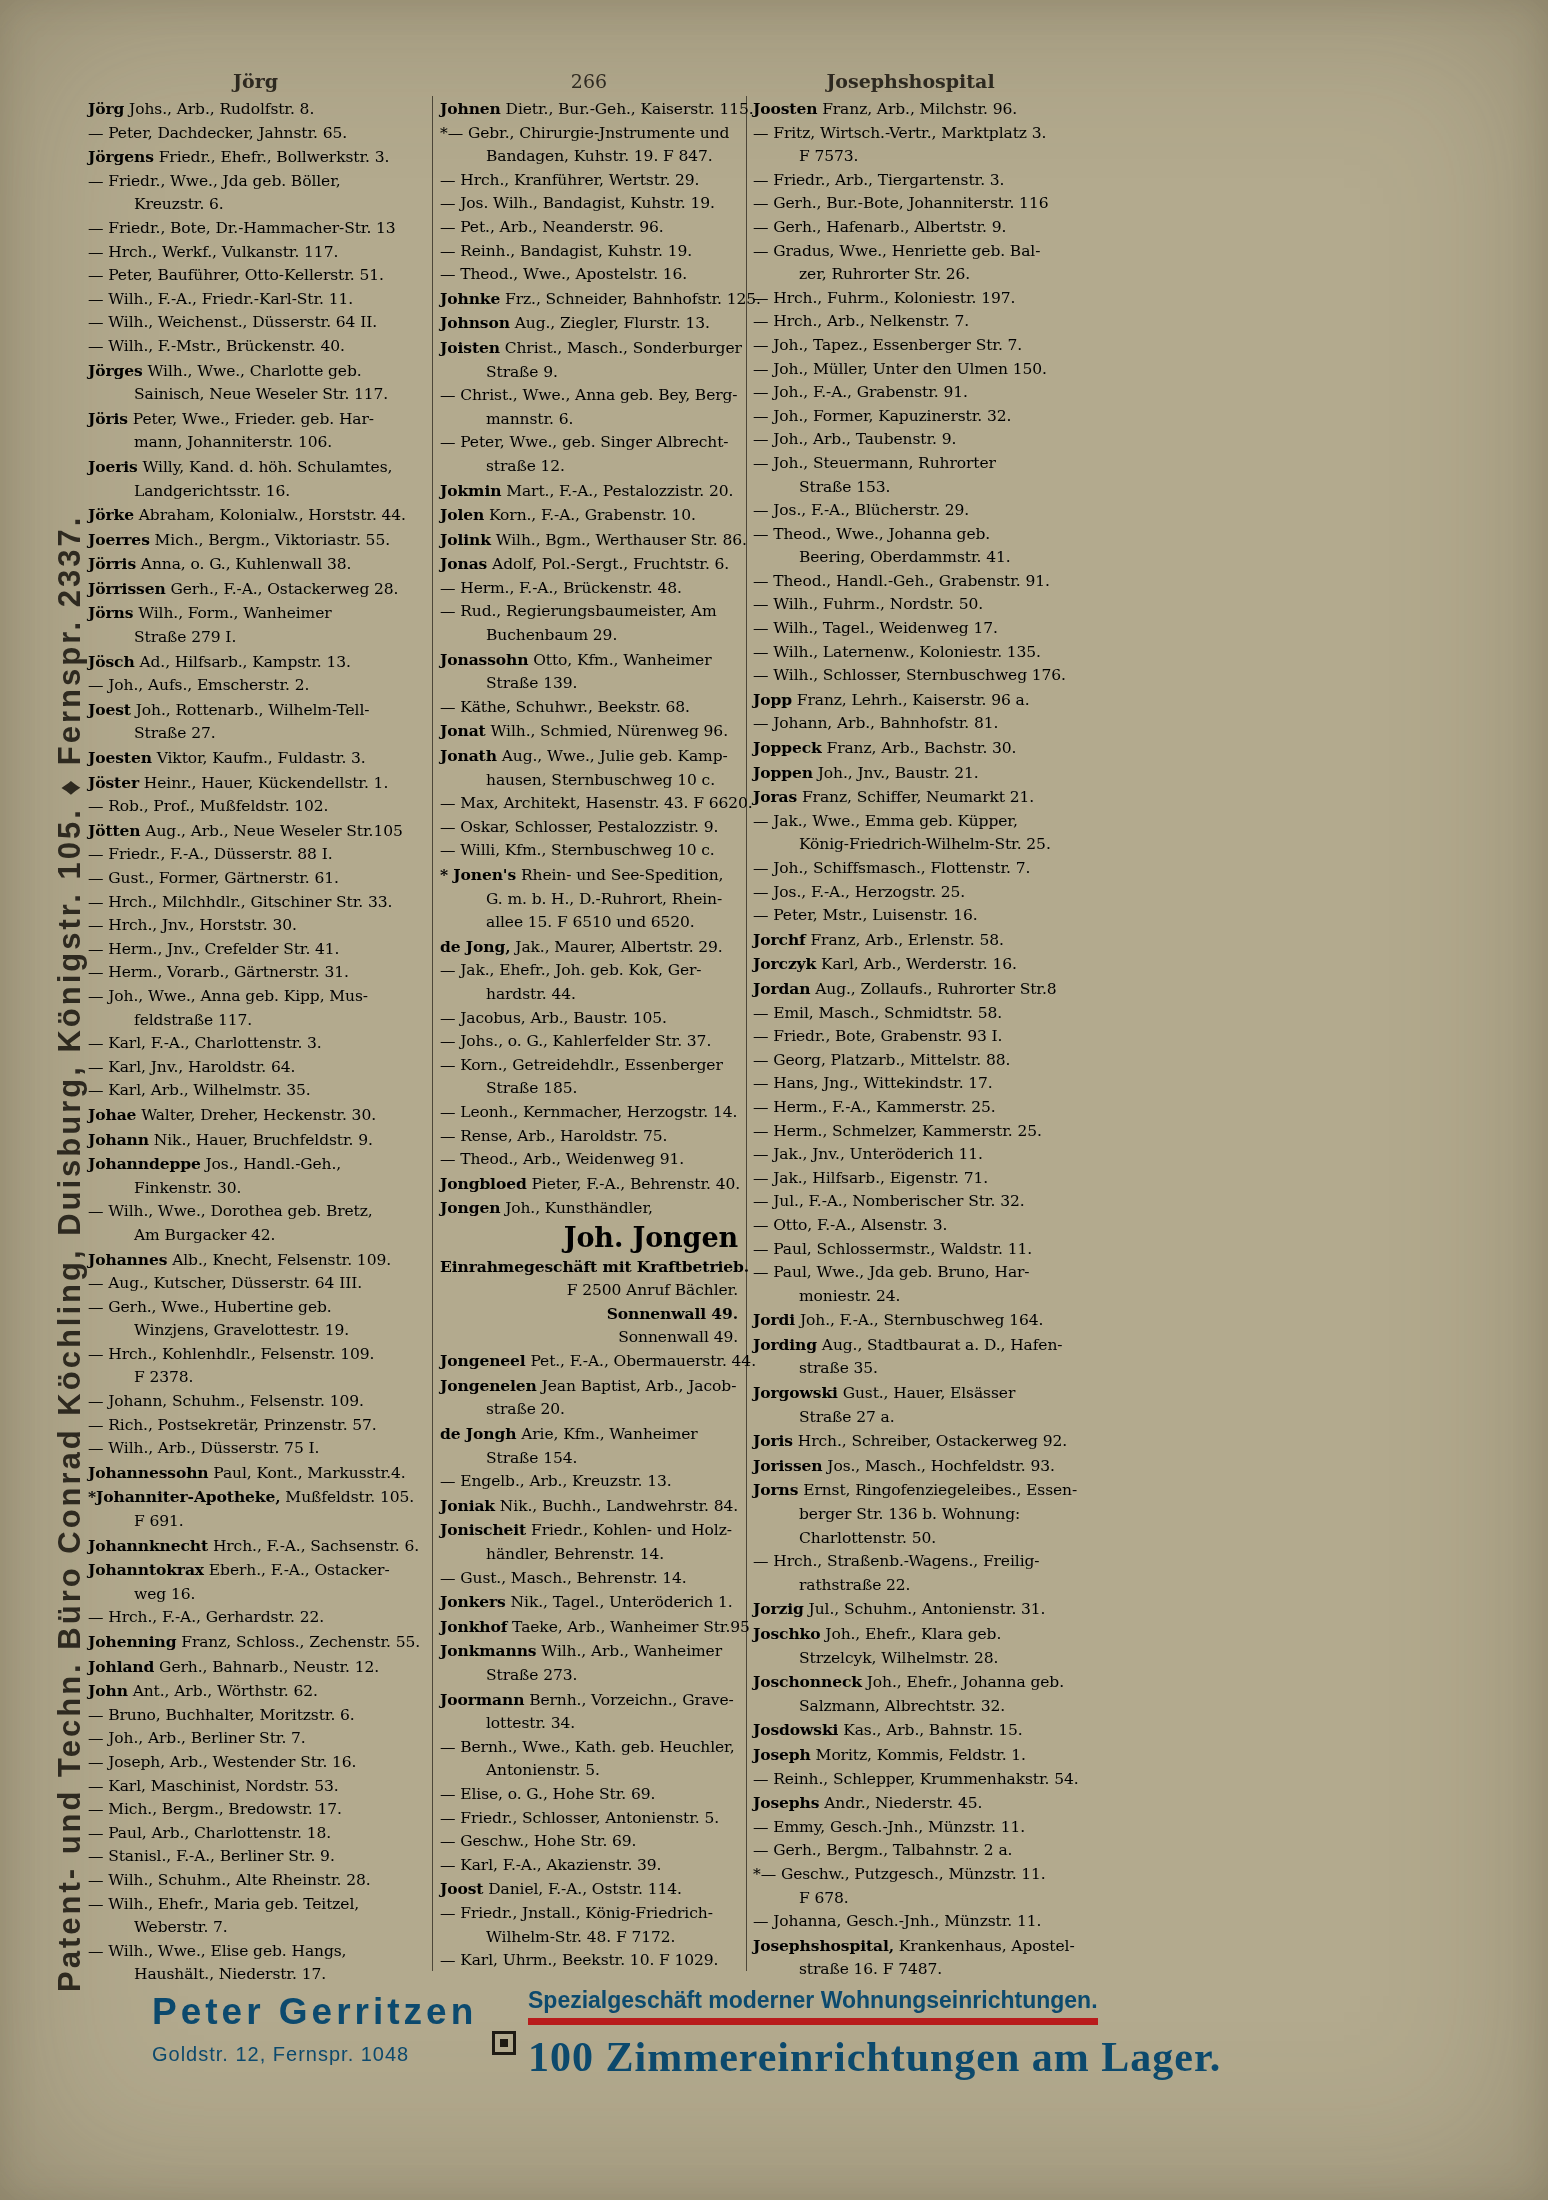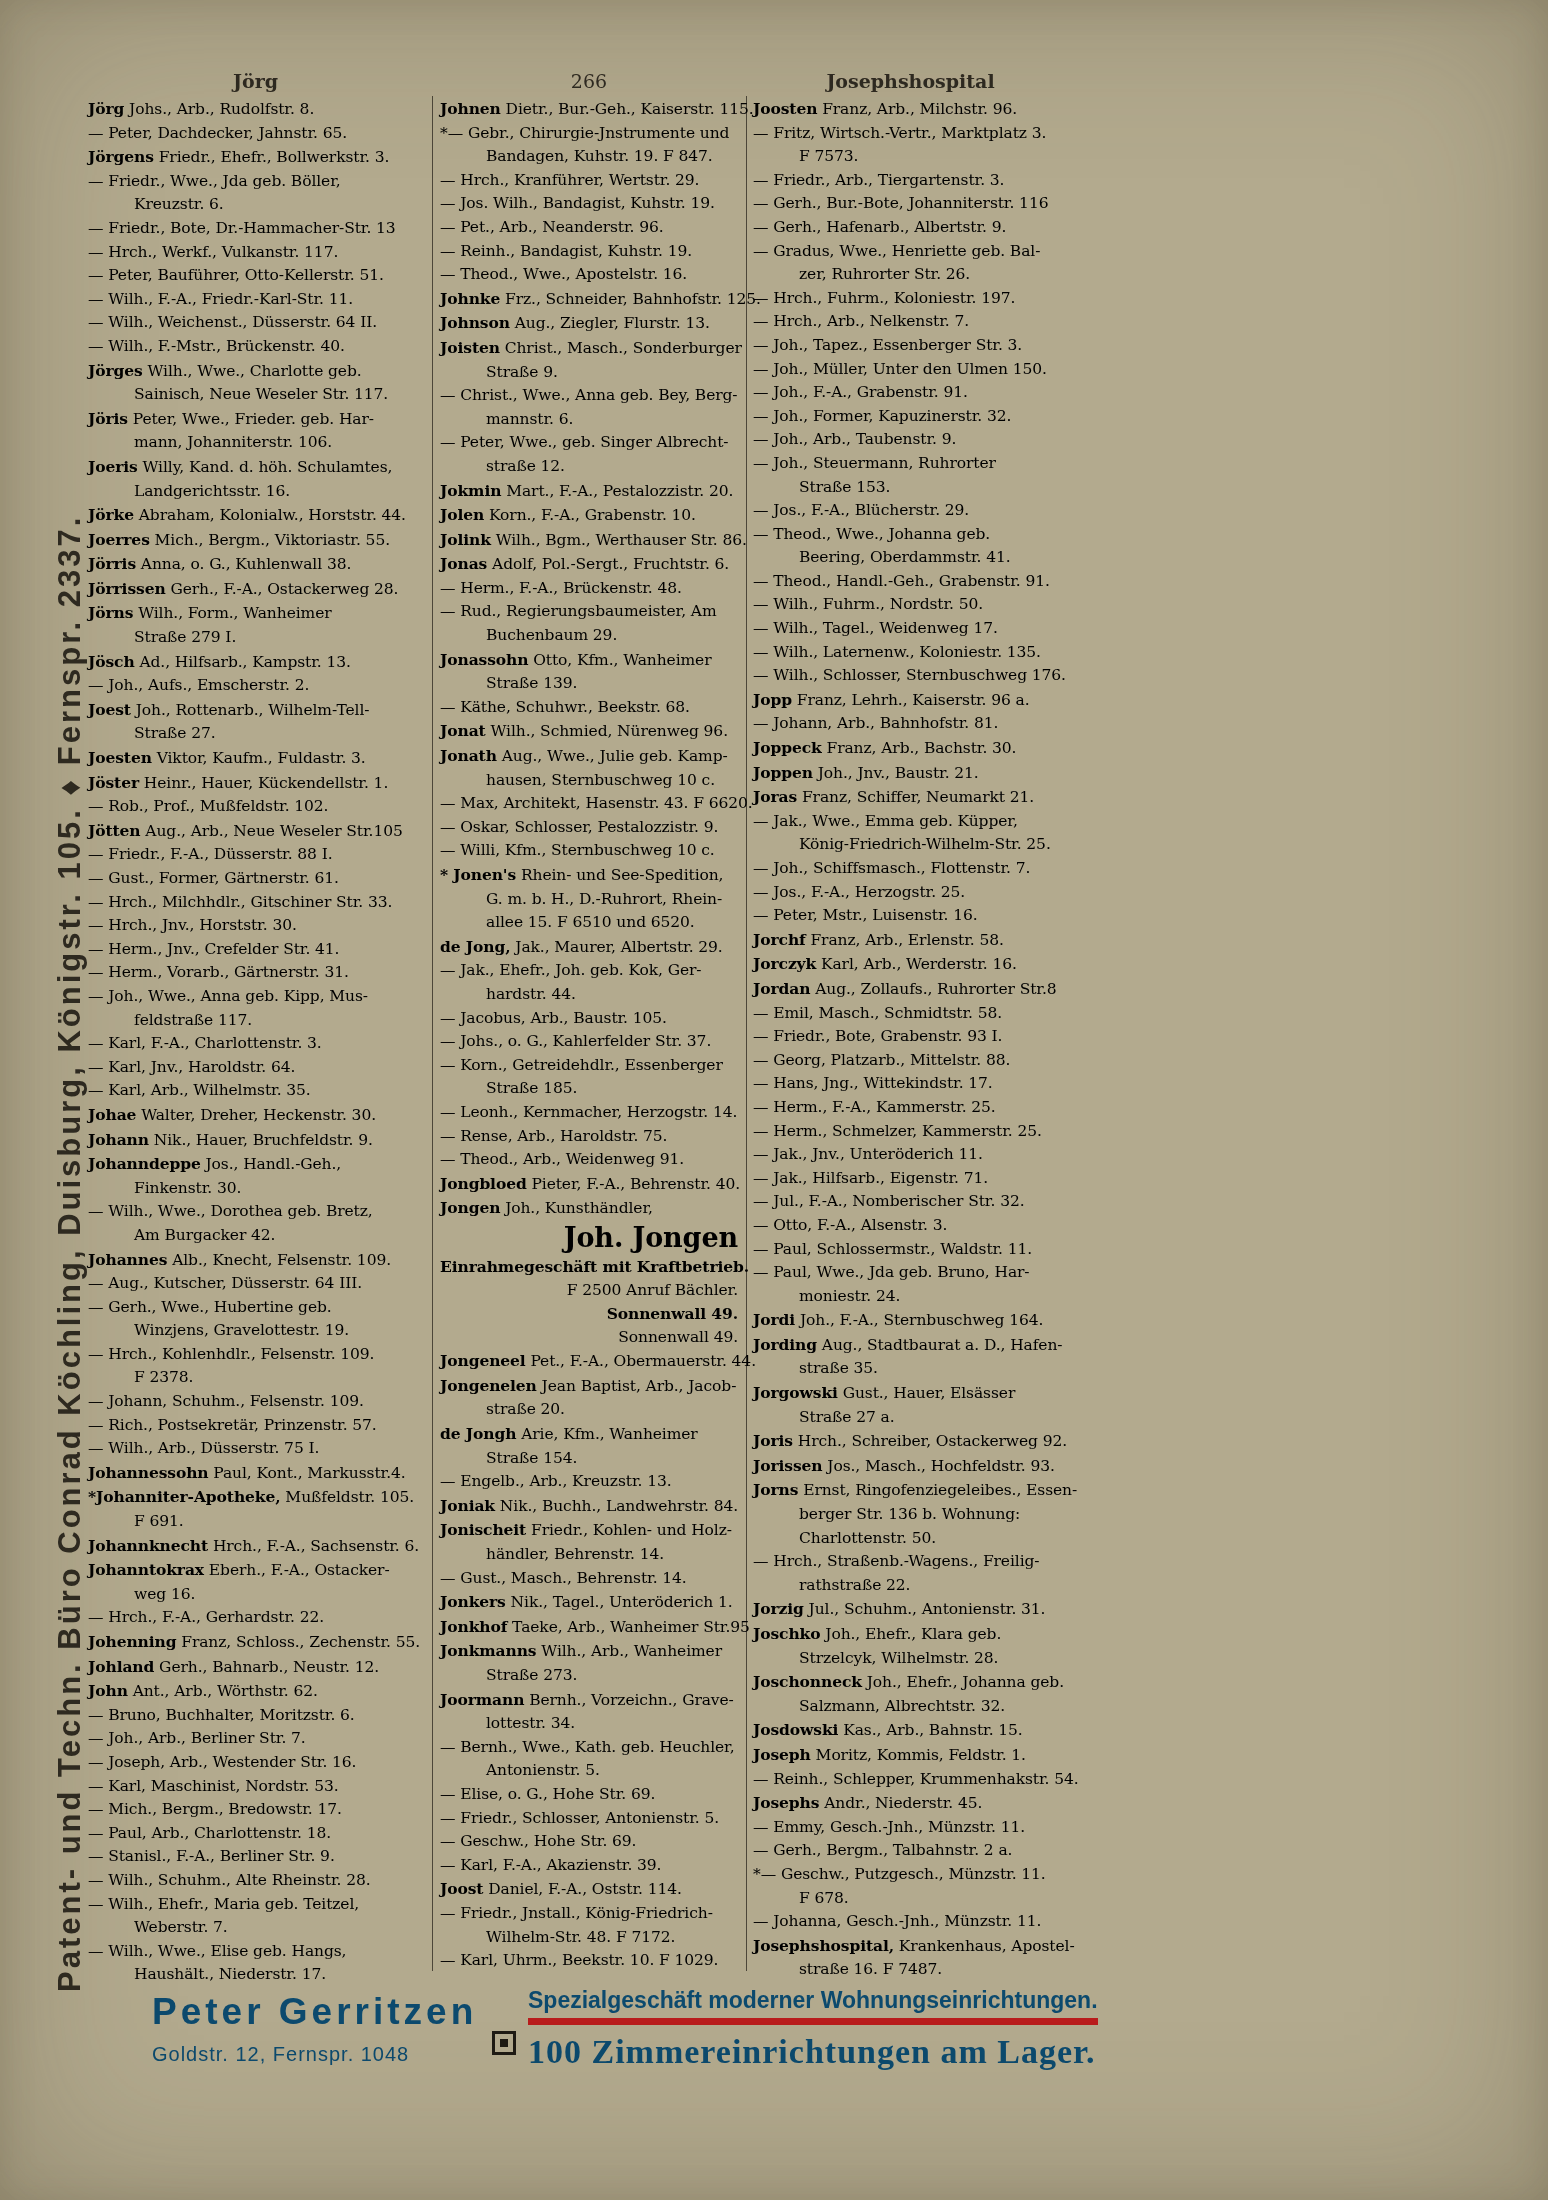--- a/index.html
+++ b/index.html
@@ -75,21 +75,21 @@
   .ad-orn-inner{width:8px;height:8px;background:#1f1b14;display:block;}
   .ad-right{position:absolute;left:428px;top:2px;white-space:nowrap;}
   .ad-slogan{
     display:inline-block;
     font-family:"Liberation Sans", sans-serif;font-weight:700;
     font-size:23px;border-bottom:7px solid #b91c1c;padding-bottom:4px;
   }
   .ad-slogan2{
     margin-top:8px;
     font-family:"Liberation Serif", serif;font-weight:700;
-    font-size:34px;letter-spacing:1px;
+    font-size:42px;letter-spacing:1px;
   }
 </style>
 </head>
 <body>
 
 <div class="page">
 
   <div class="vert">Patent- und Techn. Büro Conrad Köchling, Duisburg, Königstr. 105. ♦ Fernspr. 2337.</div>
 
   <div class="hdr hdr-left ink">Jörg</div>
@@ -264,21 +264,21 @@
       <div class="ln e"><span class="nm">Joosten</span> Franz, Arb., Milchstr. 96.</div>
       <div class="ln d">— Fritz, Wirtsch.-Vertr., Marktplatz 3.</div>
       <div class="ln c">F 7573.</div>
       <div class="ln d">— Friedr., Arb., Tiergartenstr. 3.</div>
       <div class="ln d">— Gerh., Bur.-Bote, Johanniterstr. 116</div>
       <div class="ln d">— Gerh., Hafenarb., Albertstr. 9.</div>
       <div class="ln d">— Gradus, Wwe., Henriette geb. Bal-</div>
       <div class="ln c">zer, Ruhrorter Str. 26.</div>
       <div class="ln d">— Hrch., Fuhrm., Koloniestr. 197.</div>
       <div class="ln d">— Hrch., Arb., Nelkenstr. 7.</div>
-      <div class="ln d">— Joh., Tapez., Essenberger Str. 3.</div>
+      <div class="ln d">— Joh., Tapez., Essenberger Str. 7.</div>
       <div class="ln d">— Joh., Müller, Unter den Ulmen 150.</div>
       <div class="ln d">— Joh., F.-A., Grabenstr. 91.</div>
       <div class="ln d">— Joh., Former, Kapuzinerstr. 32.</div>
       <div class="ln d">— Joh., Arb., Taubenstr. 9.</div>
       <div class="ln d">— Joh., Steuermann, Ruhrorter</div>
       <div class="ln c">Straße 153.</div>
       <div class="ln d">— Jos., F.-A., Blücherstr. 29.</div>
       <div class="ln d">— Theod., Wwe., Johanna geb.</div>
       <div class="ln c">Beering, Oberdammstr. 41.</div>
       <div class="ln d">— Theod., Handl.-Geh., Grabenstr. 91.</div>

